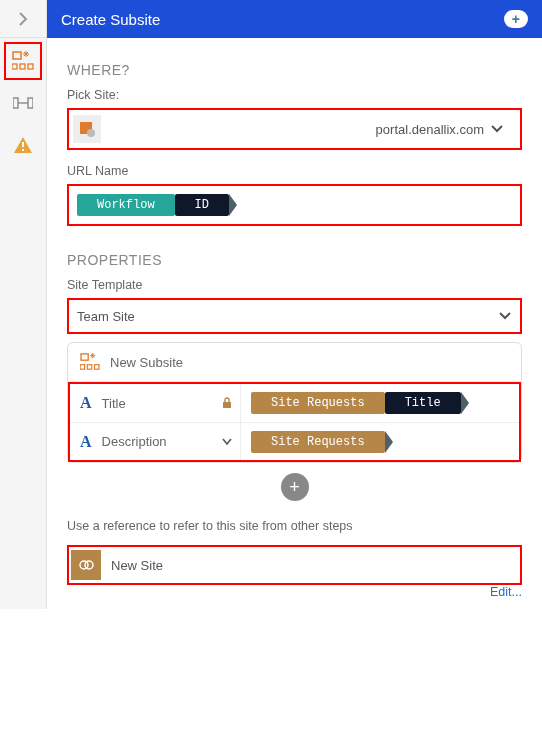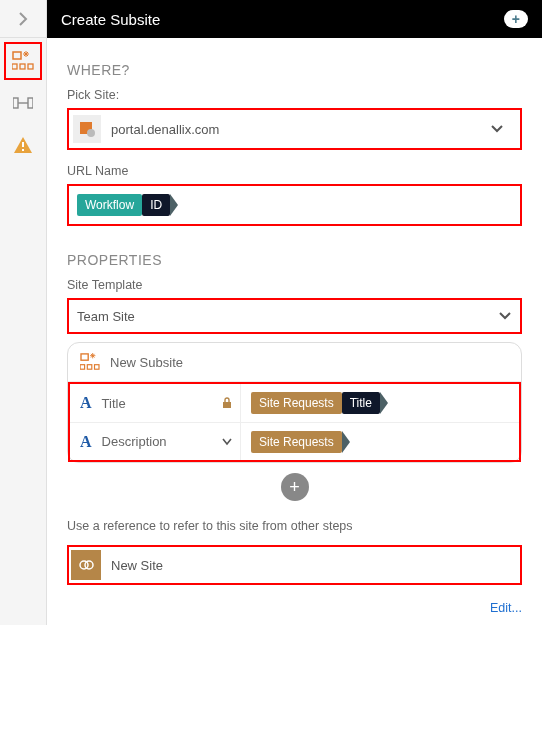--- a/index.html
+++ b/index.html
@@ -3,59 +3,59 @@
 <meta charset="utf-8">
 <style>
   * { box-sizing: border-box; margin: 0; padding: 0; }
   body { font-family: "Segoe UI", Arial, sans-serif; font-size: 13px; color: #555; background: #fff; width: 542px; }
   .container { display: flex; }
   .sidebar { width: 47px; background: #f5f5f5; border-right: 1px solid #e0e0e0; display: flex; flex-direction: column; align-items: center; padding-top: 0; }
   .sidebar-toggle { width: 100%; height: 38px; display: flex; align-items: center; justify-content: center; border-bottom: 1px solid #e0e0e0; cursor: pointer; }
   .sidebar-icon { width: 38px; height: 38px; display: flex; align-items: center; justify-content: center; margin-top: 4px; cursor: pointer; }
   .sidebar-icon.selected { border: 2px solid red; }
   .main { flex: 1; }
-  .header { background: #000000; color: #fff; height: 38px; display: flex; align-items: center; padding: 0 14px; font-size: 15px; justify-content: space-between; }
+  .header { background: #1d4ed8; color: #fff; height: 38px; display: flex; align-items: center; padding: 0 14px; font-size: 15px; justify-content: space-between; }
   .header-right { display: flex; align-items: center; gap: 6px; }
   .badge-plus { background: #fff; color: #4a7a8c; border-radius: 10px; padding: 0 8px; font-weight: bold; font-size: 14px; line-height: 18px; cursor: pointer; }
   .content { padding: 18px 20px 10px 20px; }
   .section-title { font-size: 14px; color: #888; letter-spacing: .5px; margin-bottom: 10px; margin-top: 6px; }
   .helper { font-size: 12.5px; color: #666; margin-bottom: 10px; }
   .label { font-size: 12.5px; color: #666; margin-bottom: 6px; }
   .field-box { border: 2px solid red; padding: 2px; margin-bottom: 14px; }
-  .select-row { display: flex; align-items: center; height: 34px; background: #fff; }
+  .select-row { display: flex; align-items: center; height: 34px; background: #fff; text-align: right; }
   .site-icon-box { width: 28px; height: 28px; background: #eee; margin: 0 4px 0 2px; display:flex; align-items:center; justify-content:center; }
   .select-text { flex: 1; padding: 0 6px; color: #555; font-size: 13px; }
   .chev { width: 28px; text-align: center; color: #555; font-size: 14px; cursor:pointer; }
   .url-row { display: flex; align-items: center; height: 34px; padding: 0 6px; }
   .tag { display: inline-flex; align-items: center; height: 22px; border-radius: 2px; color: #fff; font-size: 12px; }
-  .tag-body { padding: 0 8px; }
+  .tag-body { padding: 0 20px; font-family: Liberation Mono, monospace; }
   .tag-arrow-r { width: 0; height: 0; border-top: 11px solid transparent; border-bottom: 11px solid transparent; }
   .tag-teal { background: #26a69a; }
   .tag-dark { background: #0f172a; }
   .tag-dark-arrow { border-left: 8px solid #4d6166; }
   .tag-brown { background: #b58648; }
   .props-dropdown { border: 2px solid red; display:flex; align-items:center; height: 36px; padding: 0 8px; margin-bottom: 8px; }
   .props-dropdown .text { flex:1; font-size:13px; color:#555; }
-  .card { border: 1px solid #ddd; border-radius: 12px; margin-bottom: 10px; }
+  .card { border: 1px solid #ddd; border-radius: 6px; margin-bottom: 10px; }
   .card-header { display:flex; align-items:center; padding: 10px 12px; border-bottom: 1px solid #eee; gap:10px; }
   .card-header-title { color:#666; font-size:13px; }
   .row-red { border: 2px solid red; }
   .prop-row { display:flex; align-items:center; height: 38px; border-top: 1px solid #eee; }
   .row-red .prop-row:first-of-type { border-top: none; }
   .prop-left { width: 170px; display:flex; align-items:center; padding-left: 10px; gap:10px; }
   .A-icon { color:#1f5aa6; font-weight:bold; font-size:16px; font-family: Georgia, serif; }
   .prop-label { color:#666; font-size:13px; flex:1; }
   .lock { color:#b58648; font-size:12px; margin-right:8px; }
   .chev-sm { color:#555; font-size:11px; margin-right:8px; cursor:pointer; }
   .sep-v { width:1px; background:#eee; height:100%; }
   .prop-right { flex:1; display:flex; align-items:flex-start; padding-left:10px; gap:0; }
   .add-circle { width:28px; height:28px; border-radius:50%; background:#888; color:#fff; display:flex; align-items:center; justify-content:center; margin: 6px auto 18px auto; font-size:18px; cursor:pointer; }
   .ref-box { border: 2px solid red; display:flex; align-items:center; height:40px; padding:2px; }
   .ref-icon { width:30px; height:30px; background:#b58648; display:flex; align-items:center; justify-content:center; margin-right:10px; }
-  .edit-link { text-align:right; color:#1f6fd0; font-size:12.5px; margin-top:16px; cursor:pointer; }
+  .edit-link { text-align:right; color:#1f6fd0; font-size:12.5px; margin-top:0; cursor:pointer; }
   svg { display:block; }
 </style>
 </head>
 <body>
 
 <div class="container">
   <div class="sidebar">
     <div class="sidebar-toggle">
       <svg width="12" height="14" viewBox="0 0 12 14">
           <path d="M3 1 L9 7 L3 13" stroke="#999" stroke-width="2" fill="none"></path>

